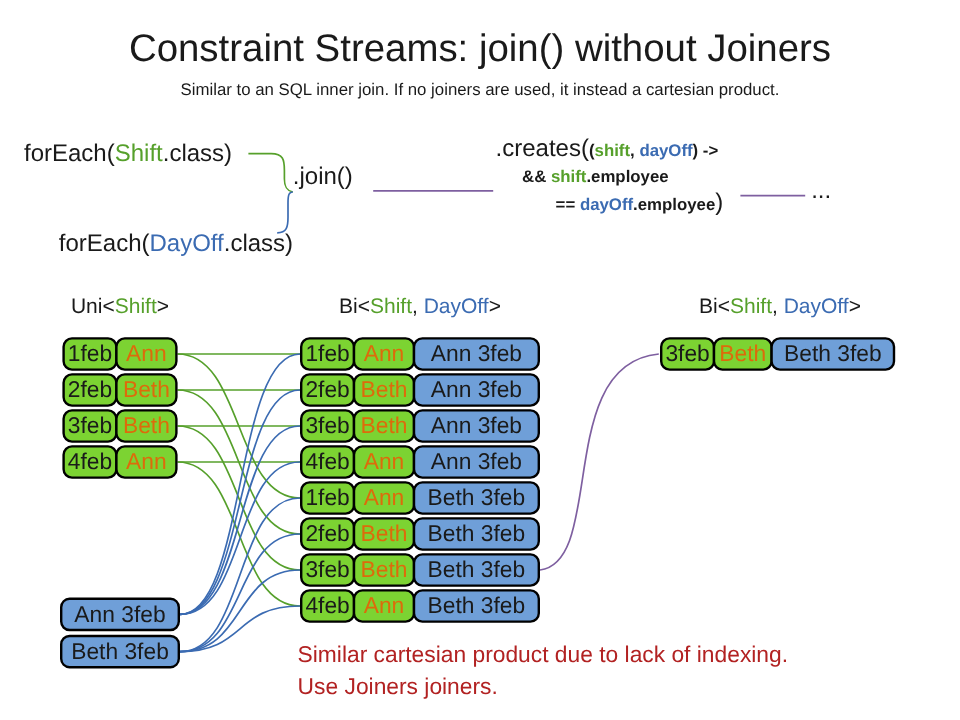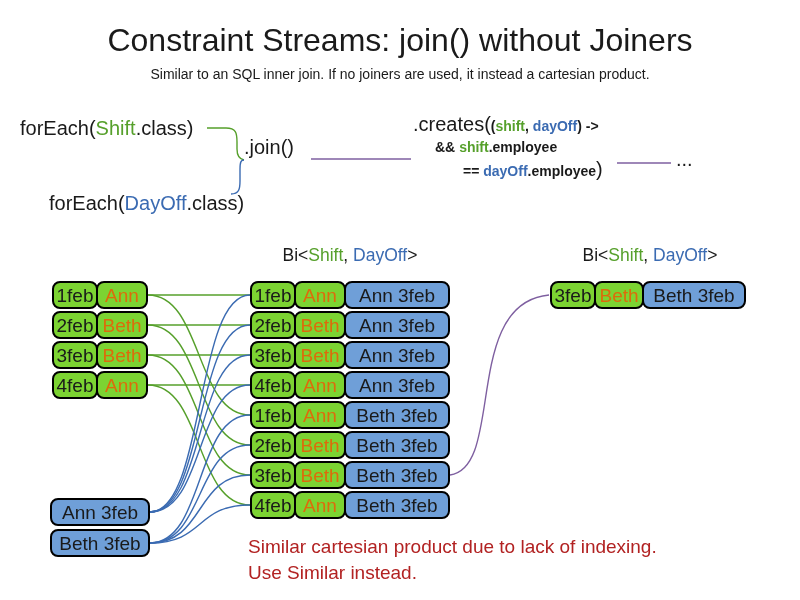--- a/index.html
+++ b/index.html
@@ -48,20 +48,21 @@
   <div class="abs code" style="top:136px;left:244px;">.join()</div>
 
   <div id="filter-block" class="abs">
     <div id="filter-line1"><span class="big c-k">.creates(</span><span class="code-sm"><span class="c-k">(</span><span class="c-g">shift</span><span class="c-k">, </span><span class="c-b">dayOff</span><span class="c-k">) -&gt;</span></span></div>
     <div id="filter-line3" class="code-sm"><span class="c-k">&amp;&amp; </span><span class="c-g">shift</span><span class="c-k">.employee</span></div>
     <div id="filter-line4"><span class="code-sm"><span class="c-k">== </span><span class="c-b">dayOff</span><span class="c-k">.employee</span></span><span class="big c-k">)</span></div>
   </div>
 
   <div class="abs code" style="top:148px;left:676px;">...</div>
 
+  <div class="abs hdr" style="top:245px;left:52px;width:96px;"><span class="c-k">Uni&lt;</span><span class="c-g">Shift</span><span class="c-k">&gt;</span></div>
   <div class="abs hdr" style="top:245px;left:250px;width:200px;"><span class="c-k">Bi&lt;</span><span class="c-g">Shift</span><span class="c-k">, </span><span class="c-b">DayOff</span><span class="c-k">&gt;</span></div>
   <div class="abs hdr" style="top:245px;left:550px;width:200px;"><span class="c-k">Bi&lt;</span><span class="c-g">Shift</span><span class="c-k">, </span><span class="c-b">DayOff</span><span class="c-k">&gt;</span></div>
 
   <svg id="wires" width="800" height="600">
       <path d="M148,295 C203,295 195,295 250,295" fill="none" stroke="#56a02b" stroke-width="1.4"></path>
       <path d="M148,295 C203,295 195,415 250,415" fill="none" stroke="#56a02b" stroke-width="1.4"></path>
       <path d="M148,325 C203,325 195,325 250,325" fill="none" stroke="#56a02b" stroke-width="1.4"></path>
       <path d="M148,325 C203,325 195,445 250,445" fill="none" stroke="#56a02b" stroke-width="1.4"></path>
       <path d="M148,355 C203,355 195,355 250,355" fill="none" stroke="#56a02b" stroke-width="1.4"></path>
       <path d="M148,355 C203,355 195,475 250,475" fill="none" stroke="#56a02b" stroke-width="1.4"></path>
@@ -153,16 +154,16 @@
       <div class="trow" style="left: 50px; top: 498px;">
         <div class="cell blue" style="width: 100px; height: 28px;">Ann 3feb</div>
       </div>
       <div class="trow" style="left: 50px; top: 529px;">
         <div class="cell blue" style="width: 100px; height: 28px;">Beth 3feb</div>
       </div>
     </div>
 
   <div id="note" class="abs">
     <div>Similar cartesian product due to lack of indexing.</div>
-    <div>Use Similar instead.</div>
+    <div>Use Joiners joiners.</div>
   </div>
 
 </div>
 
 </body></html>

